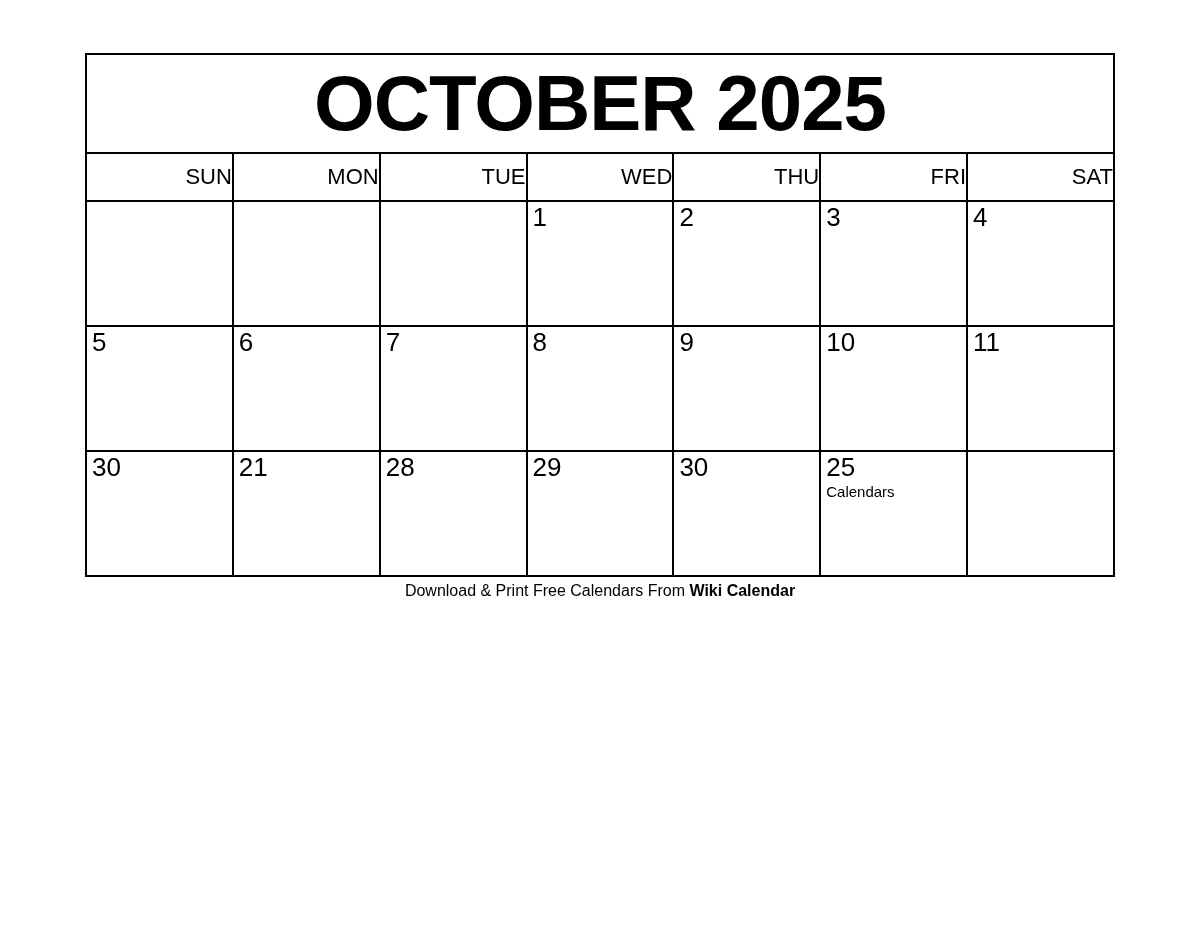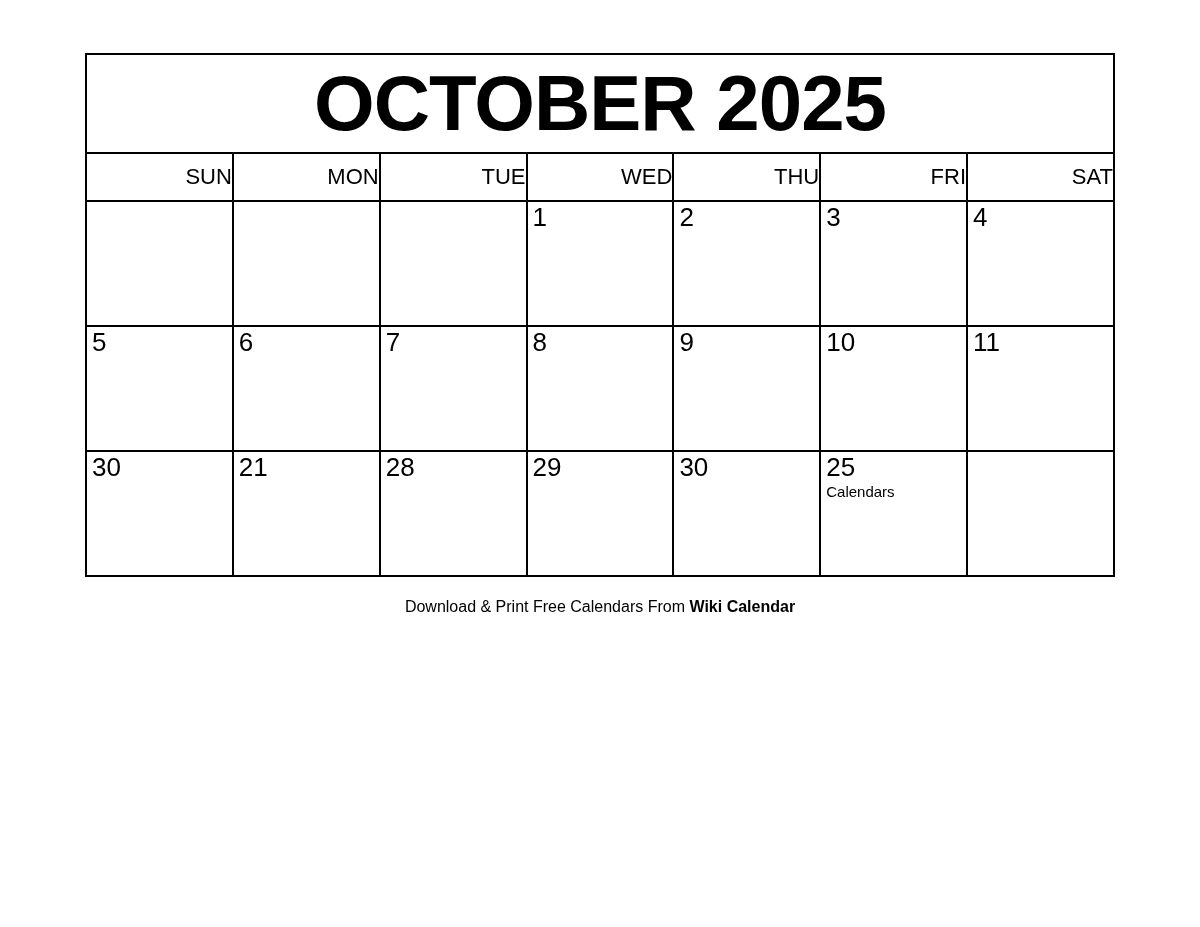--- a/index.html
+++ b/index.html
@@ -51,21 +51,21 @@
   }
   .day-num {
     font-size: 26px;
     line-height: 1.15;
   }
   .event-label {
     font-size: 15px;
     line-height: 1.25;
   }
   .footer {
-    margin-top: 20px;
+    margin-top: 4px;
     text-align: center;
     font-size: 16px;
     line-height: 1.2;
   }
   .footer .brand {
     font-weight: bold;
     cursor: pointer;
   }
 </style>
 </head>

